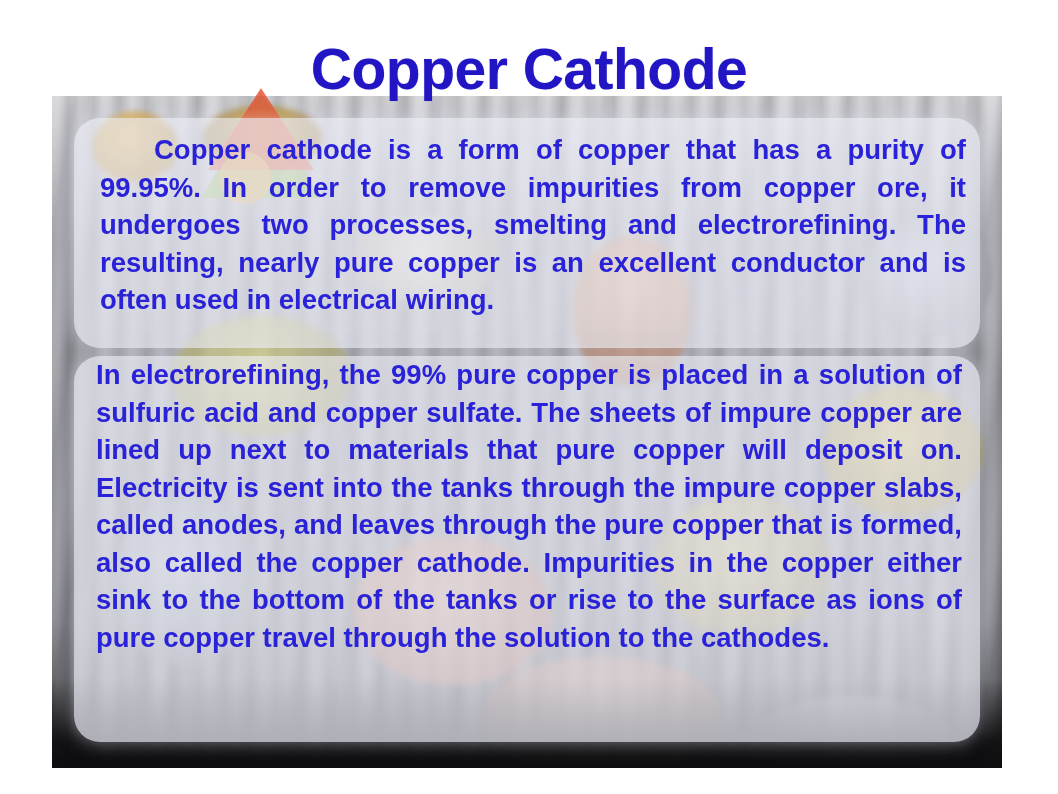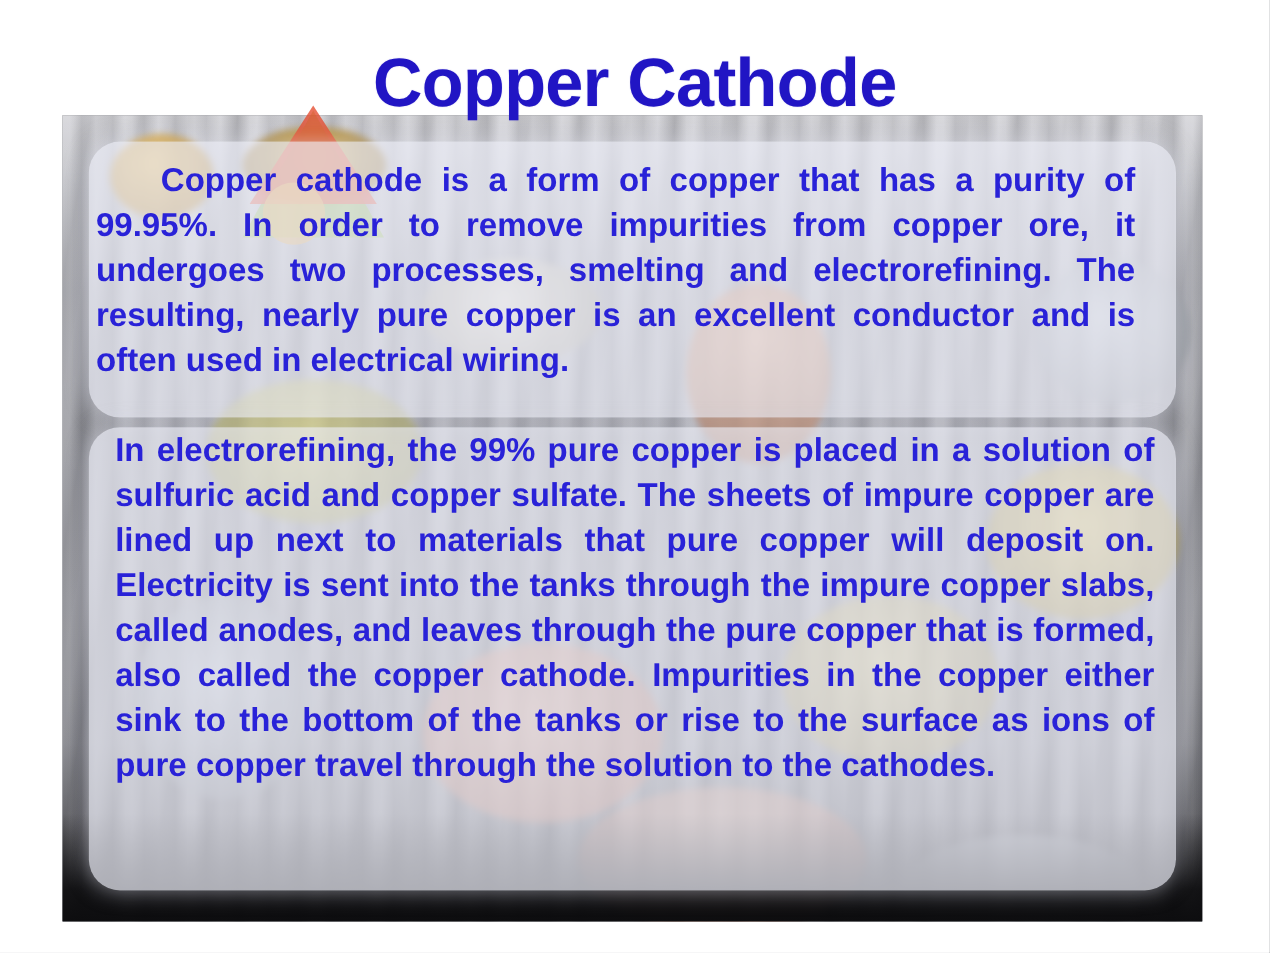--- a/index.html
+++ b/index.html
@@ -149,21 +149,21 @@
     position: absolute;
     z-index: 34;
     color: #2922d8;
     font-weight: bold;
     font-size: 27.5px;
     line-height: 37.5px;
     text-align: justify;
     text-justify: inter-word;
   }
   .para1 {
-    left: 80px;
+    left: 100px;
     top: 131px;
     width: 866px;
   }
   .para1 .indent { display: inline-block; width: 54px; }
   .para2 {
     left: 96px;
     top: 356px;
     width: 866px;
   }
 </style>

